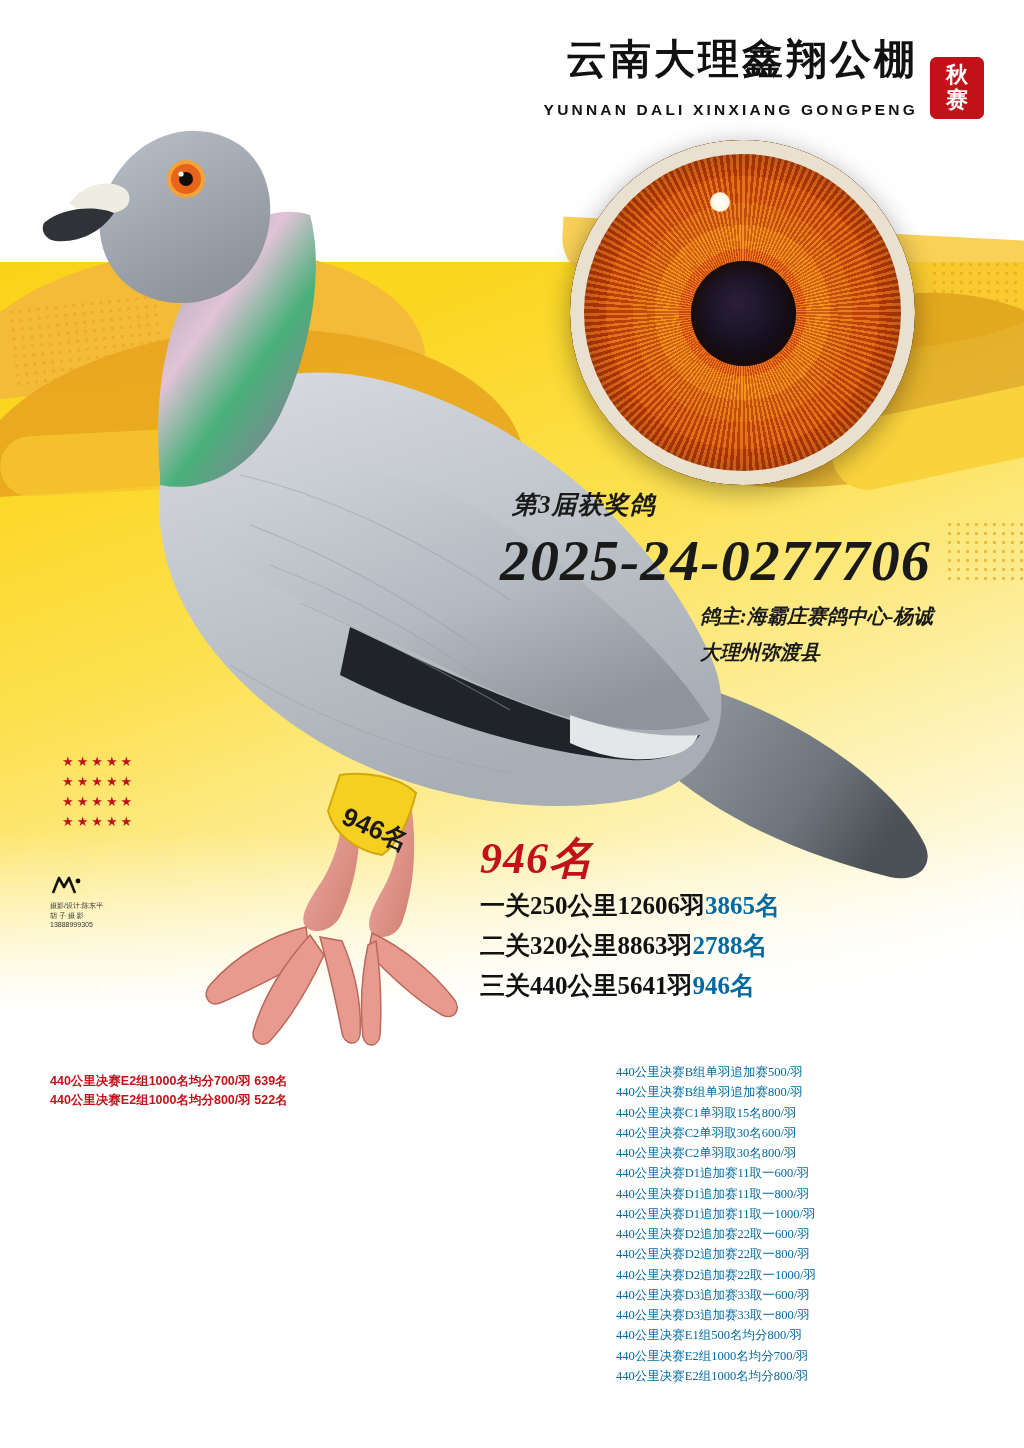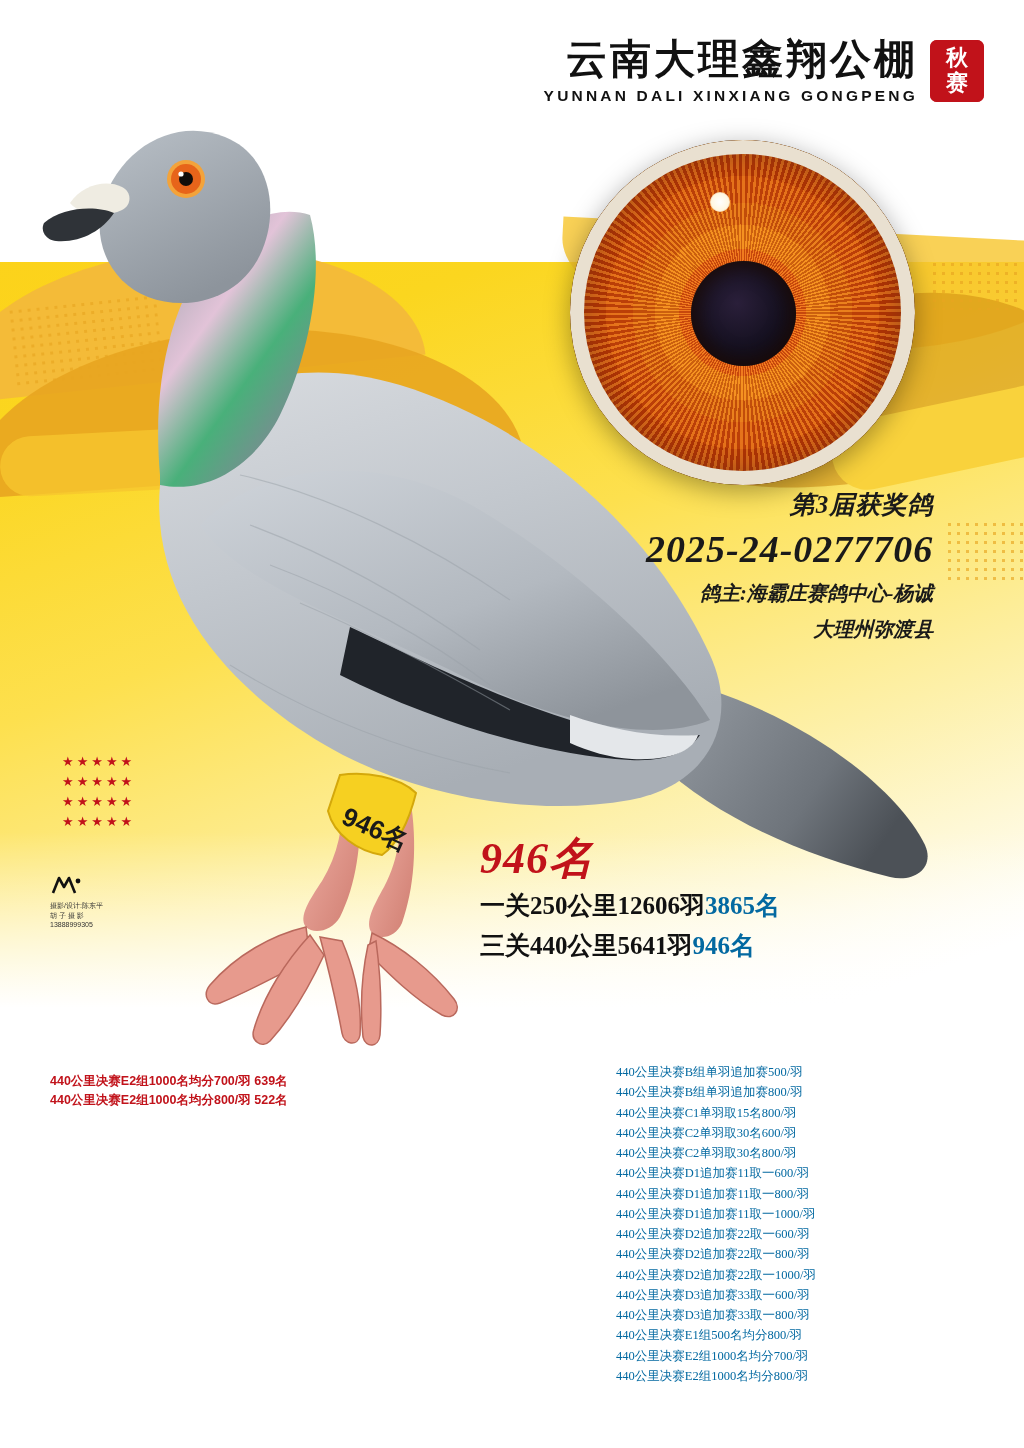--- a/index.html
+++ b/index.html
@@ -104,39 +104,39 @@
   .dots-2 { left: 945px; top: 520px; width: 80px; height: 60px; }
   .dots-3 { left: 930px; top: 260px; width: 90px; height: 50px; }
 
   
   .header {
     position: absolute;
     z-index: 6;
     right: 40px;
     top: 38px;
     display: flex;
-    align-items: flex-start;
+    align-items: flex-end;
     gap: 12px;
   }
   .header-text { text-align: right; }
   .brand-cn {
     font-family: "Liberation Serif", "DejaVu Serif", serif;
     font-weight: bold;
     font-size: 41px;
     letter-spacing: 3px;
     color: #111;
     line-height: 1.05;
     white-space: nowrap;
   }
   .brand-en {
     font-size: 15.5px;
     font-weight: bold;
     letter-spacing: 3.2px;
     color: #111;
-    margin-top: 6px;
+    margin-top: 20px;
     white-space: nowrap;
   }
   .season-stamp {
     width: 54px;
     height: 62px;
     background: #c1121a;
     border-radius: 7px;
     color: #fff;
     display: flex;
     flex-direction: column;
@@ -230,32 +230,30 @@
   
   .info {
     position: absolute;
     z-index: 6;
     left: 500px;
     top: 488px;
     color: #1a1a1a;
     font-family: "Liberation Serif", "DejaVu Serif", serif;
     font-style: italic;
     font-weight: bold;
-    text-align: right;
   }
   .info-award {
     font-size: 25px;
     letter-spacing: 1px;
     margin-left: 12px;
   }
   .info-ring {
-    font-size: 38px;
+    font-size: 58px;
     letter-spacing: 1px;
     margin-top: 6px;
-    margin-left: 58px;
     white-space: nowrap;
   }
   .info-line {
     font-size: 20px;
     margin-top: 9px;
     margin-left: 200px;
     white-space: nowrap;
   }
   .info-line.l2 { margin-left: 200px; }
   .info-line.l3 { margin-left: 200px; }
@@ -464,20 +462,23 @@
     <div class="info-line l1">鸽主:海霸庄赛鸽中心-杨诚</div>
     <div class="info-line l3">大理州弥渡县</div>
   </div>
 
   <div class="rank">
     <div class="rank-main">946名</div>
     <div class="rank-row">
       <span>一关250公里12606羽</span><span class="hl">3865名</span>
     </div>
     <div class="rank-row">
+      <span>二关320公里8863羽</span><span class="hl">2788名</span>
+    </div>
+    <div class="rank-row">
       <span>三关440公里5641羽</span><span class="hl">946名</span>
     </div>
   </div>
 
   <div class="stars">
     <div>★★★★★</div>
     <div>★★★★★</div>
     <div>★★★★★</div>
     <div>★★★★★</div>
   </div>

